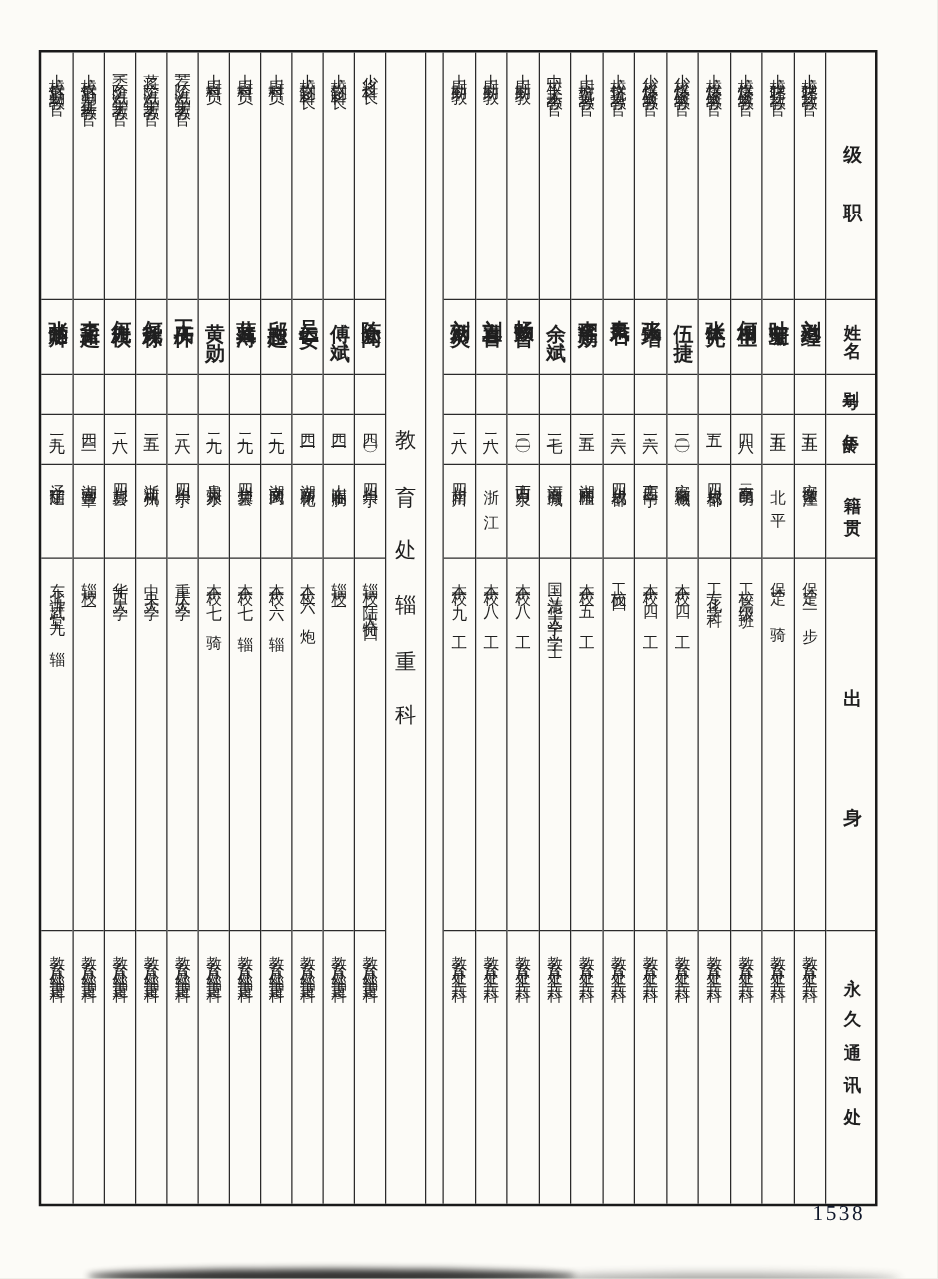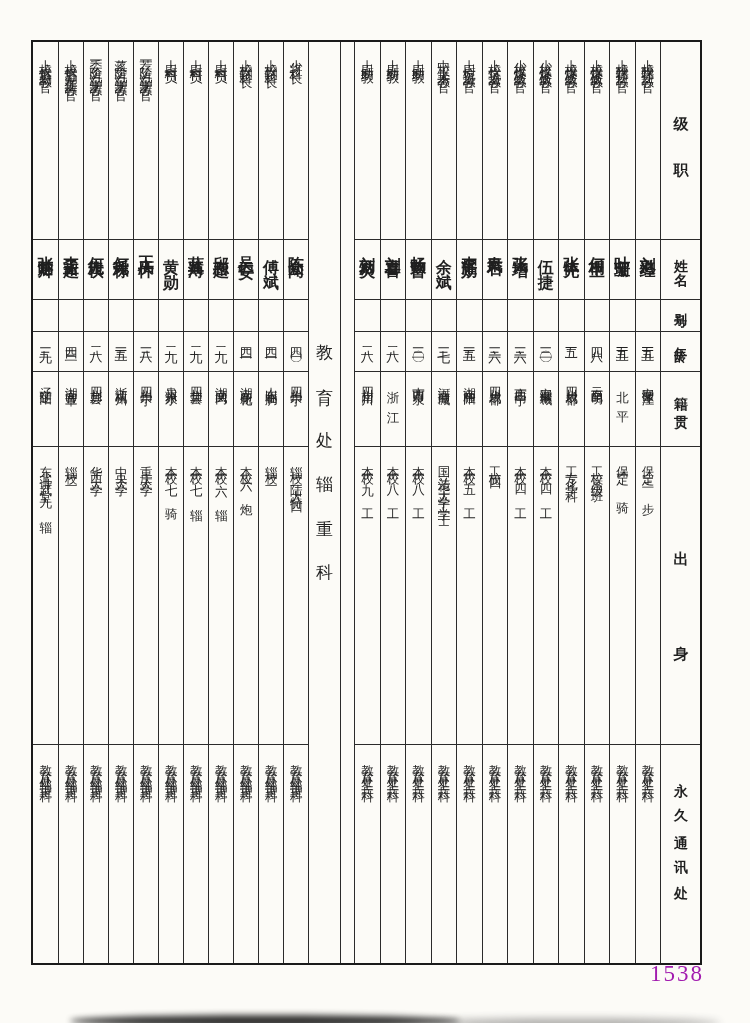--- a/index.html
+++ b/index.html
@@ -28,22 +28,22 @@
   .hdr{font-weight:700;}
   .hdr.r1{font-size:15px;padding-top:62px;letter-spacing:48px}
   .hdr.r2{font-size:14px;padding-top:8px;letter-spacing:14px}
   .hdr.r3{font-size:13px;padding-top:3px;letter-spacing:2px}
   .hdr.r4{font-size:13px;padding-top:5px;letter-spacing:2px}
   .hdr.r5{font-size:14px;padding-top:14px;letter-spacing:18px}
   .hdr.r6{font-size:15px;padding-top:92px;letter-spacing:95px}
   .hdr.r7{font-size:14px;padding-top:26px;letter-spacing:26px}
   .c-label{border-bottom:none;height:100%;font-size:17px;padding-top:288px;letter-spacing:44px;}
   .c-empty{border-bottom:none;height:100%;}
-  .page-number{position:absolute;left:650px;top:961px;font-size:23px;letter-spacing:2px;
-               font-family:"Liberation Serif","DejaVu Serif",serif;color:#a21caf;}
+  .page-number{position:absolute;left:650px;top:961px;font-size:17px;letter-spacing:2px;
+               font-family:"Liberation Serif","DejaVu Serif",serif;color:#0f172a;}
   .shadow-bottom{position:absolute;left:70px;bottom:-4px;width:390px;height:12px;
                  background:#000;opacity:.8;filter:blur(3px);border-radius:50%;}
   .shadow-bottom2{position:absolute;left:430px;bottom:-5px;width:290px;height:9px;
                   background:#333;opacity:.45;filter:blur(4px);border-radius:50%;}
 </style>
 </head>
 <body>
 
 <div class="page">
 

